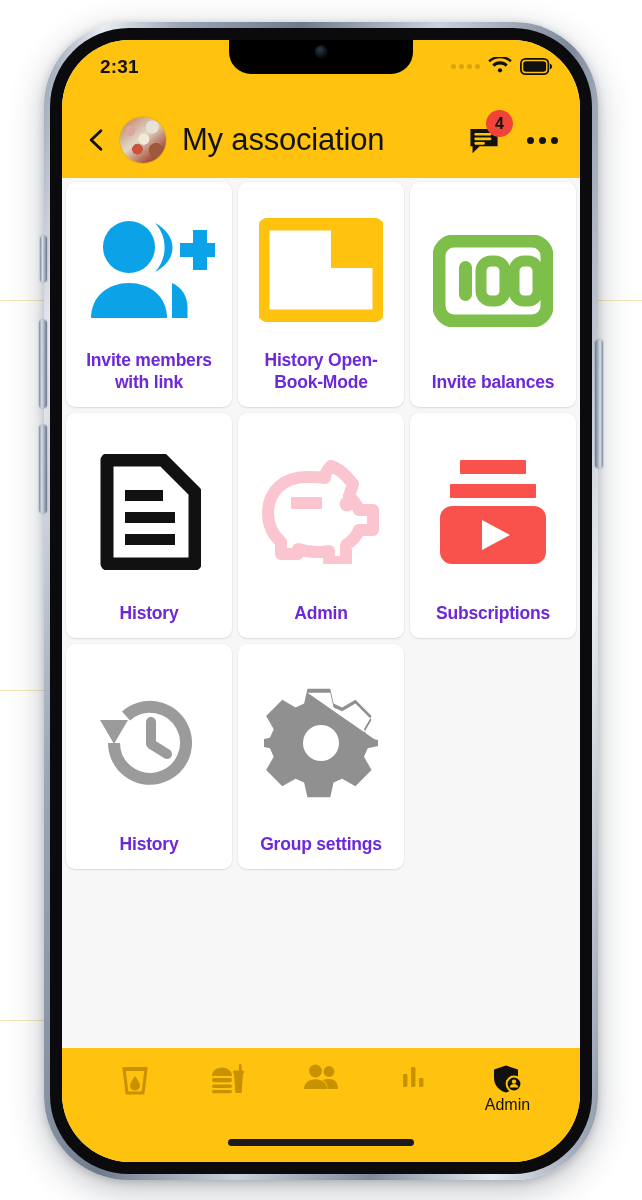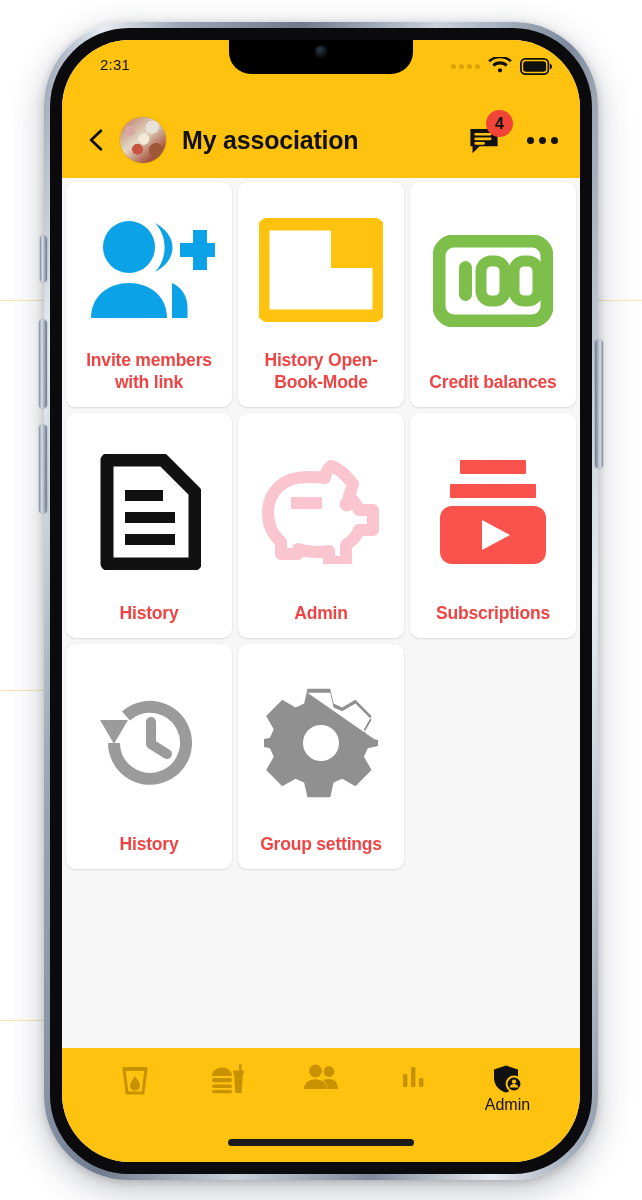--- a/index.html
+++ b/index.html
@@ -35,21 +35,21 @@
     background:linear-gradient(90deg,#7f8b9d,#d7dee7 35%,#9aa5b5 70%,#6e7a8c);
     box-shadow:0 0 2px rgba(0,0,0,.35);}
   .btn-mute{ left:40px; top:236px; width:7px; height:46px; }
   .btn-vup { left:39px; top:320px; width:8px; height:88px; }
   .btn-vdn { left:39px; top:425px; width:8px; height:88px; }
   .btn-pwr { left:595px; top:340px; width:8px; height:128px;
     background:linear-gradient(90deg,#6e7a8c,#9aa5b5 30%,#d7dee7 65%,#7f8b9d);}
 
   
   .statusbar{ position:absolute; left:0; top:0; width:518px; height:62px; background:#FFC20E; }
-  .clock{ position:absolute; left:38px; top:16px; font-size:15px; font-weight:400; color:#121212;
+  .clock{ position:absolute; left:38px; top:16px; font-size:19px; font-weight:700; color:#121212;
           letter-spacing:.2px; }
   .notch{ position:absolute; left:50%; transform:translateX(-50%); top:-14px;
           width:184px; height:48px; background:#000; border-radius:0 0 22px 22px; }
   .notch-cam{ position:absolute; left:50%; transform:translateX(-50%); top:20px;
           width:11px; height:11px; border-radius:50%;
           background:radial-gradient(circle at 40% 35%,#2b3a4a,#0a0f14 70%);
           box-shadow:0 0 0 1px #151515; }
   .status-right{ position:absolute; right:28px; top:17px; display:flex; align-items:center; gap:8px; }
   .sig-dots{ display:flex; gap:3px; align-items:center; }
   .sig-dots i{ width:5px; height:5px; border-radius:50%; background:#d9a40a; display:block; }
@@ -61,39 +61,39 @@
   .avatar{ width:46px; height:46px; border-radius:50%; flex:none; margin-left:4px;
     overflow:hidden; box-shadow:0 0 0 1px rgba(0,0,0,.08);
     background:
       radial-gradient(circle at 22% 30%, #d9a7a0 0 10%, transparent 11%),
       radial-gradient(circle at 70% 22%, #e7e2d8 0 13%, transparent 14%),
       radial-gradient(circle at 38% 70%, #c8533f 0 12%, transparent 13%),
       radial-gradient(circle at 78% 72%, #9c5a3b 0 14%, transparent 15%),
       radial-gradient(circle at 52% 48%, #f2ead7 0 16%, transparent 17%),
       linear-gradient(140deg,#b9735a,#e3d9c6 45%,#a7513c 80%,#7d4b39);
   }
-  .title{ margin-left:16px; font-size:25px; font-weight:700; color:#121212; letter-spacing:-.2px; }
+  .title{ margin-left:16px; font-size:31px; font-weight:400; color:#121212; letter-spacing:-.2px; }
   .appbar-spacer{ flex:1; }
   .chat-wrap{ position:relative; width:34px; height:34px; flex:none; cursor:pointer; }
   .badge{ position:absolute; right:-12px; top:-13px; min-width:27px; height:27px;
      border-radius:50%; background:#F04438; color:#111; font-size:16px; font-weight:700;
      display:flex; align-items:center; justify-content:center; box-sizing:border-box; padding:0 5px; }
   .kebab{ display:flex; gap:5px; margin-left:26px; cursor:pointer; }
   .kebab i{ width:7px; height:7px; border-radius:50%; background:#141414; display:block; }
 
   
   .content{ position:absolute; left:0; top:138px; width:518px; height:870px;
             background:#f7f7f7; padding:4px 4px 0; box-sizing:border-box; }
   .grid{ display:grid; grid-template-columns:repeat(3,1fr); gap:6px; }
   .tile{ background:#fff; border-radius:9px; height:225px;
      box-shadow:0 1px 2px rgba(0,0,0,.10), 0 0 0 .5px rgba(0,0,0,.035);
      display:flex; flex-direction:column; align-items:center; justify-content:flex-end;
      padding:10px 8px 14px; box-sizing:border-box; cursor:pointer; }
   .tile .ico{ flex:1; display:flex; align-items:center; justify-content:center; width:100%; }
-  .tile .lbl{ font-size:17.5px; font-weight:700; color:#ef4444; text-align:center;
+  .tile .lbl{ font-size:17.5px; font-weight:700; color:#6d28d9; text-align:center;
               line-height:1.26; letter-spacing:-.2px; }
 
   
   .bottomnav{ position:absolute; left:0; bottom:0; width:518px; height:114px; background:#FFC20E; }
   .navrow{ display:flex; align-items:flex-start; height:72px; padding:16px 26px 0; box-sizing:border-box; }
   .navitem{ flex:1; display:flex; flex-direction:column; align-items:center; gap:2px; cursor:pointer; }
   .navitem .nlabel{ font-size:16px; color:#111; font-weight:400; }
   .homebar{ position:absolute; left:50%; transform:translateX(-50%); bottom:16px;
             width:186px; height:7px; border-radius:4px; background:#1b1b1b; }
 </style>
@@ -196,21 +196,21 @@
 
         <div class="tile">
           <div class="ico">
             <svg width="120" height="92" viewBox="0 0 120 92">
               <rect x="6" y="6" width="108" height="80" rx="15" fill="none" stroke="#7DBF4A" stroke-width="13"></rect>
               <rect x="26" y="26" width="13" height="40" rx="6.5" fill="#7DBF4A"></rect>
               <rect x="48" y="26" width="24" height="40" rx="10" fill="none" stroke="#7DBF4A" stroke-width="11"></rect>
               <rect x="81" y="26" width="24" height="40" rx="10" fill="none" stroke="#7DBF4A" stroke-width="11"></rect>
             </svg>
           </div>
-          <div class="lbl">Credit balances</div>
+          <div class="lbl">Invite balances</div>
         </div>
 
         <div class="tile">
           <div class="ico">
             <svg width="104" height="116" viewBox="0 0 104 116">
               <path d="M10 6h56l32 32v72H10z" fill="none" stroke="#111" stroke-width="13" stroke-linejoin="round"></path>
               <rect x="28" y="36" width="38" height="11" fill="#111"></rect>
               <rect x="28" y="58" width="50" height="11" fill="#111"></rect>
               <rect x="28" y="80" width="50" height="11" fill="#111"></rect>
             </svg>

